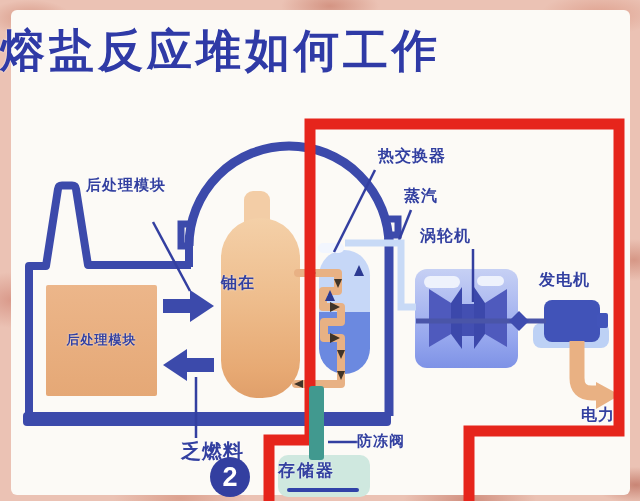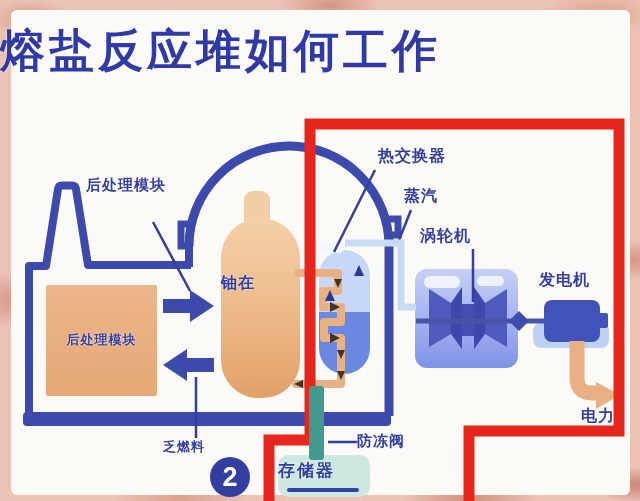--- a/index.html
+++ b/index.html
@@ -35,23 +35,23 @@
   .lbl span{display:block;}
   #title{
     left:0;top:26px;width:640px;font-size:45px;font-weight:800;
     color:#2f3aa6;letter-spacing:4px;line-height:1.1;
   }
   #lbl-fresh{left:86px;top:174px;width:106px;font-size:15px;line-height:21px;}
   #lbl-hx{left:378px;top:146px;width:88px;font-size:16px;}
   #lbl-steam{left:404px;top:186px;width:50px;font-size:16px;}
   #lbl-turbine{left:420px;top:226px;width:62px;font-size:16px;}
   #lbl-gen{left:539px;top:270px;width:62px;font-size:16px;}
-  #lbl-power{left:581px;top:406px;width:52px;font-size:16px;}
+  #lbl-power{left:581px;top:406px;width:52px;font-size:16px;font-family:Liberation Mono, monospace;}
   #lbl-freeze{left:357px;top:432px;width:60px;font-size:15px;}
-  #lbl-spent{left:163px;top:439px;width:66px;font-size:13px;}
+  #lbl-spent{left:181px;top:439px;width:66px;font-size:20px;}
   #lbl-reactor{left:221px;top:272px;width:80px;font-size:16px;line-height:22px;letter-spacing:1px;}
   #module-box{
     left:46px;top:285px;width:111px;height:111px;
     background:linear-gradient(180deg,#ecb68a,#e5a876);
     display:flex;align-items:center;justify-content:center;border-radius:2px;
   }
   #module-box .lbl{position:static;font-size:13px;}
   #reactor-neck{
     left:244px;top:191px;width:26px;height:40px;
     background:#f3cda6;border-radius:9px 9px 0 0;

